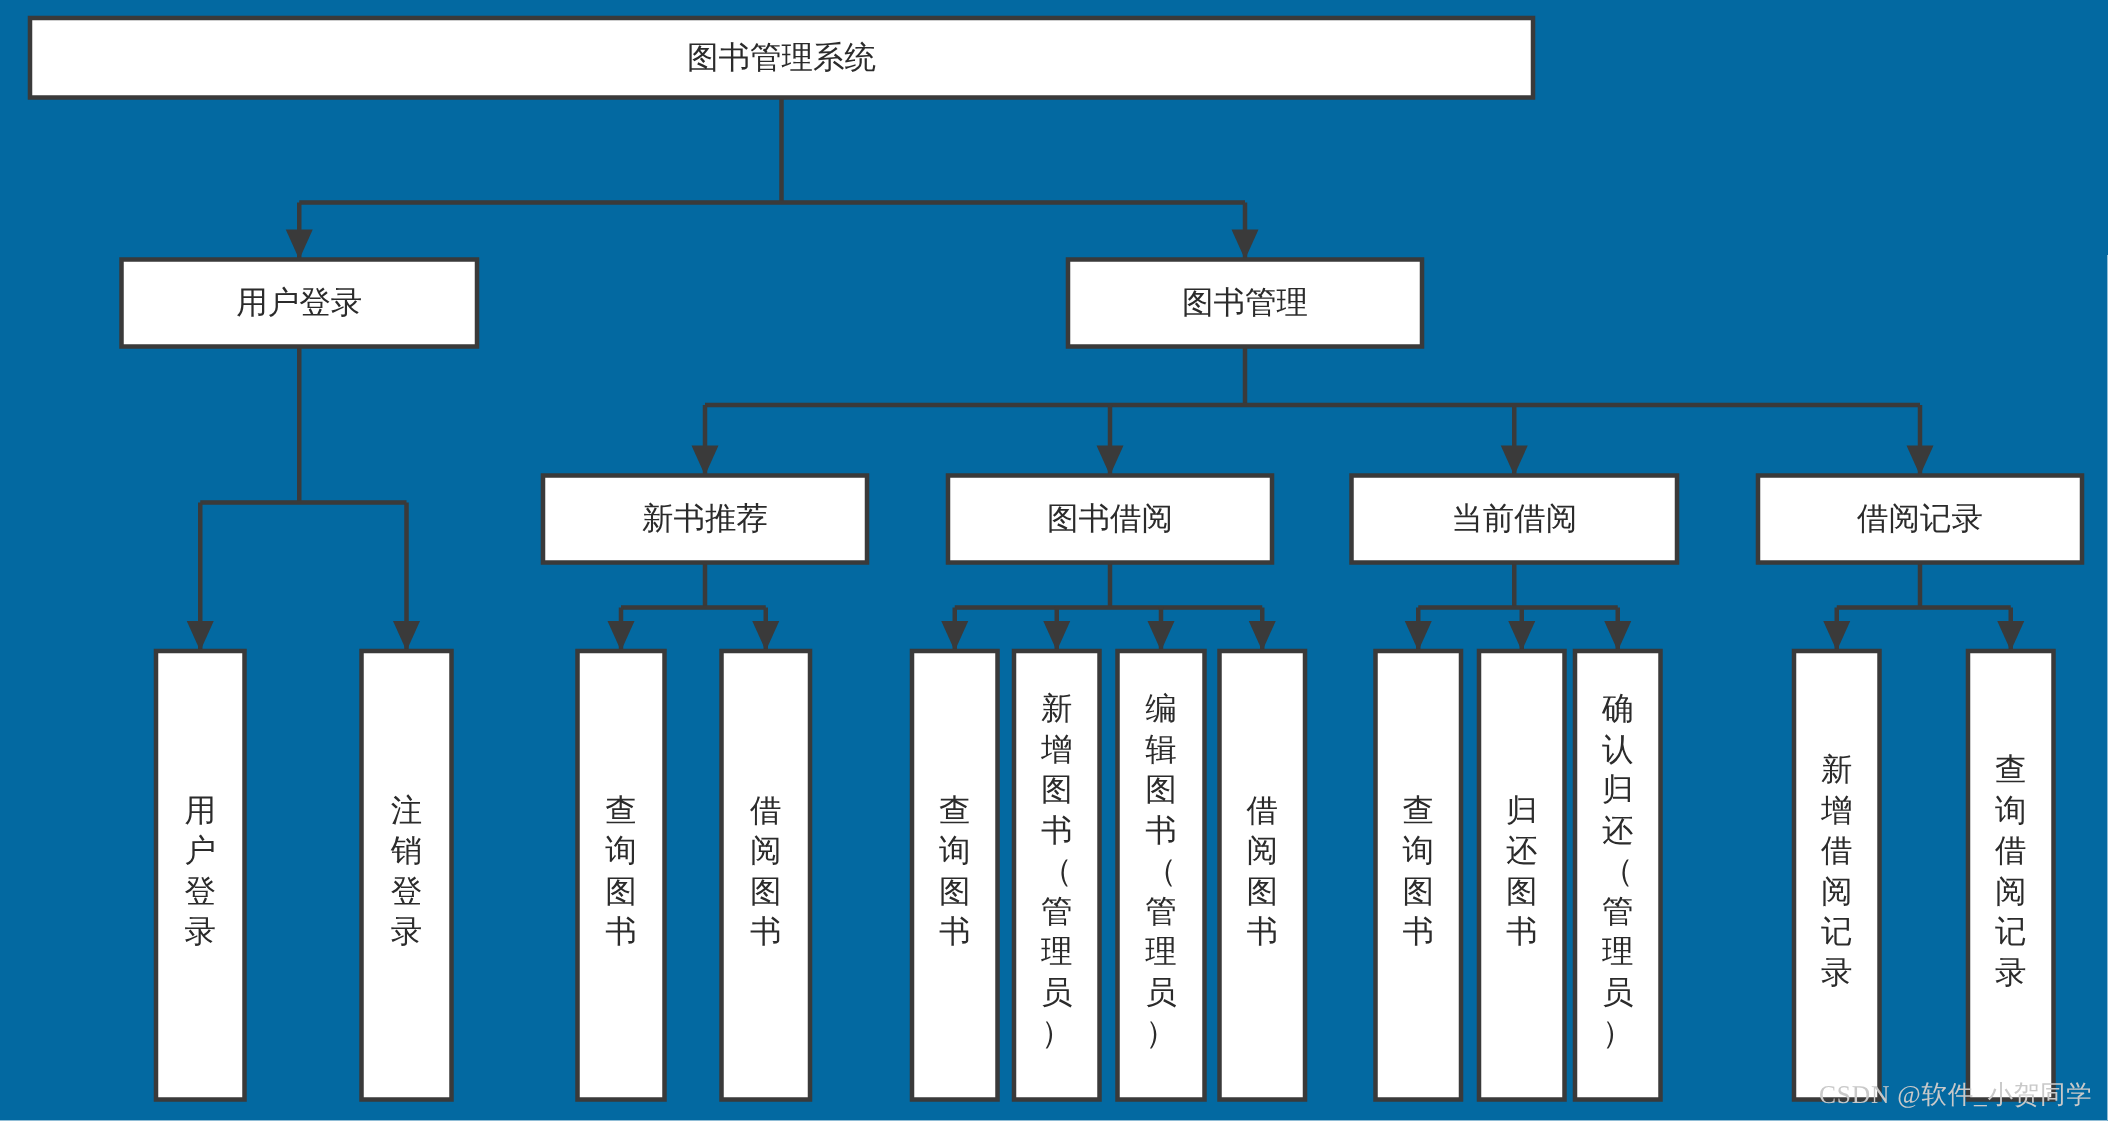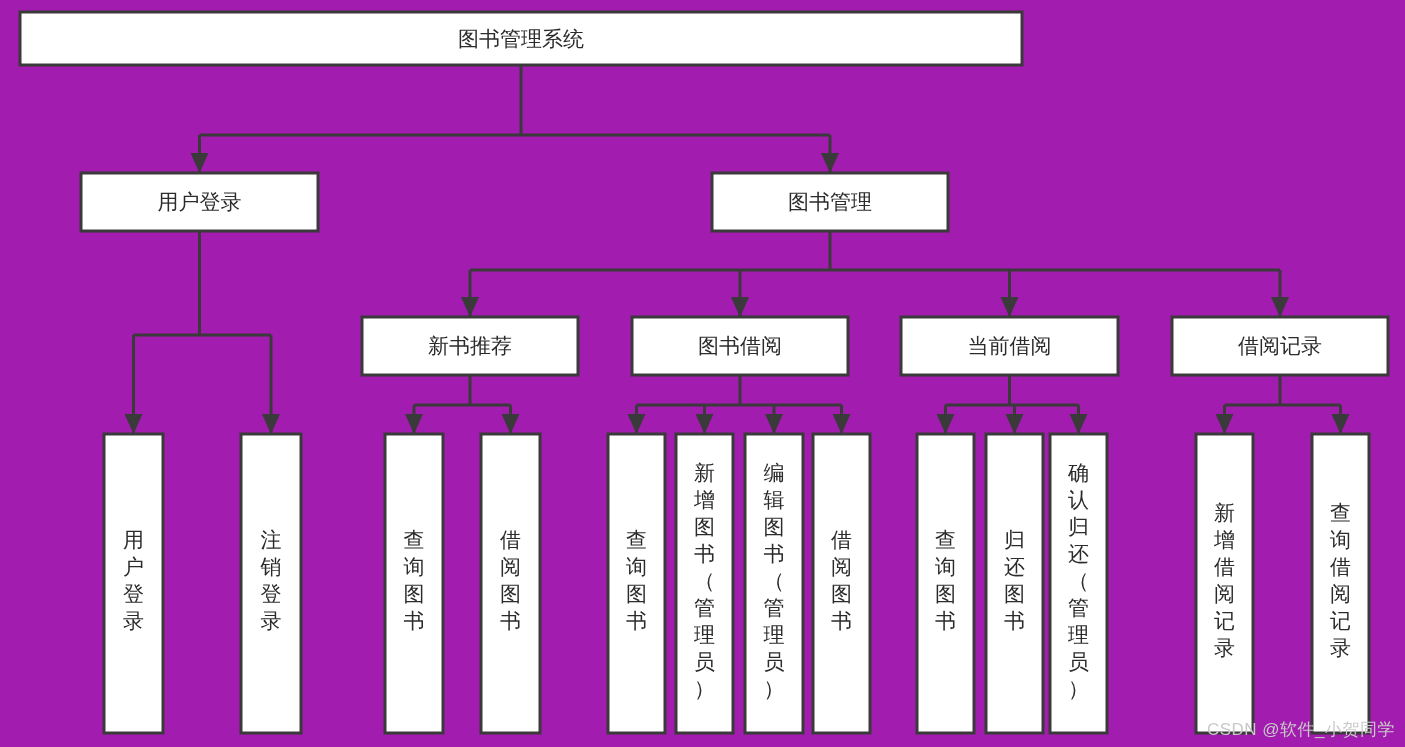--- a/index.html
+++ b/index.html
@@ -7,21 +7,21 @@
     padding: 0;
     background: #ffffff;
   }
   body {
     font-family: "DejaVu Sans", "Liberation Sans", sans-serif;
   }
   #canvas {
     position: relative;
     width: 1405px;
     height: 747px;
-    background: #a21caf;
+    background: #0369a1;
     overflow: hidden;
   }
   svg.diagram {
     position: absolute;
     left: 0;
     top: 0;
     width: 1405px;
     height: 747px;
   }
   .node-rect {
@@ -50,21 +50,21 @@
   .arrow-head {
     fill: #3a3a3a;
     stroke: none;
   }
   .watermark {
     position: absolute;
     right: 10px;
     bottom: 6px;
     color: #c9c9c9;
     font-size: 17px;
-    font-family: Liberation Sans, sans-serif;
+    font-family: Liberation Serif, serif;
     letter-spacing: 0.5px;
     white-space: nowrap;
   }
 </style>
 </head>
 <body>
 
 <div id="canvas">
 
   <svg class="diagram" viewBox="0 0 1405 747">

